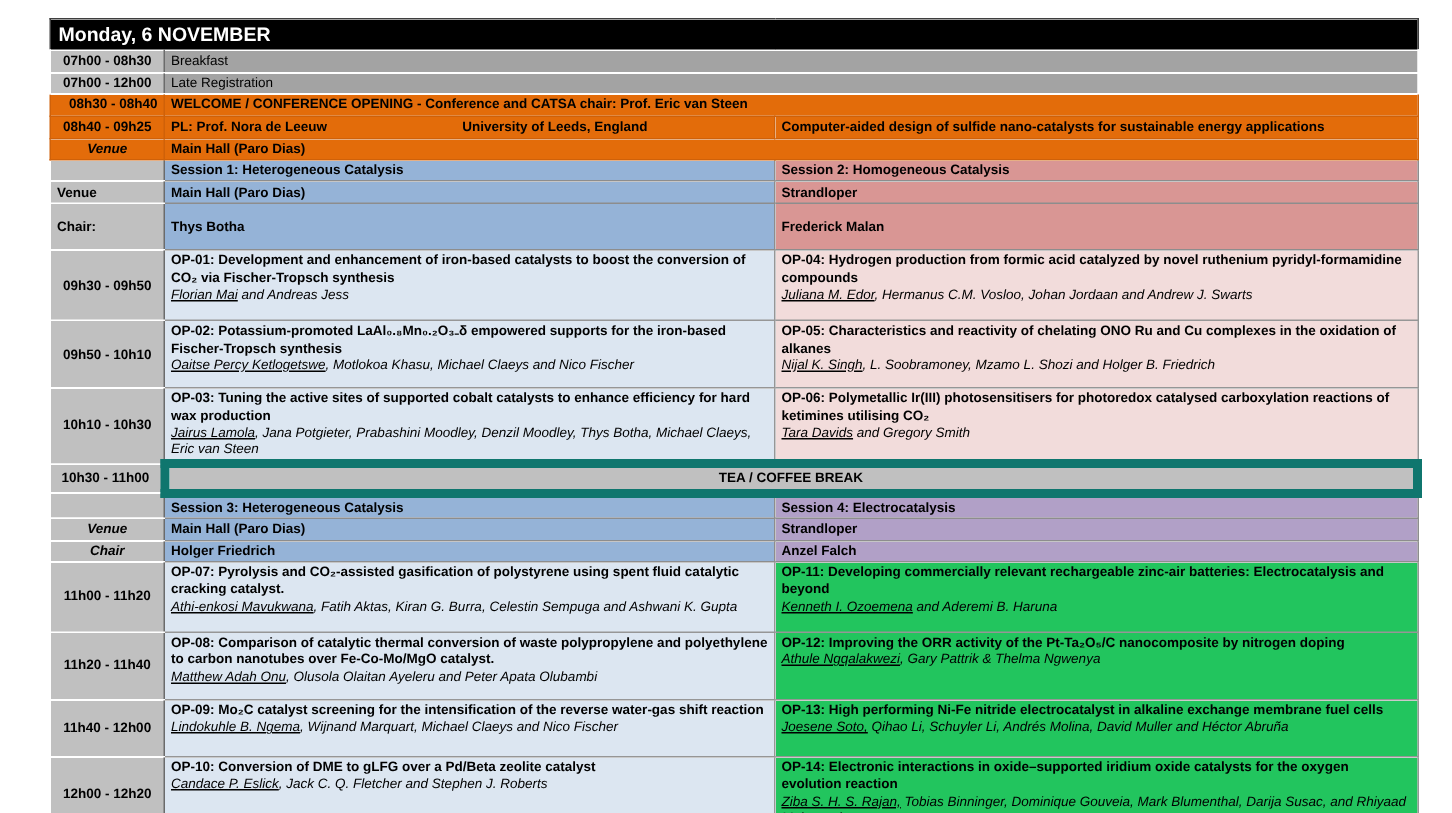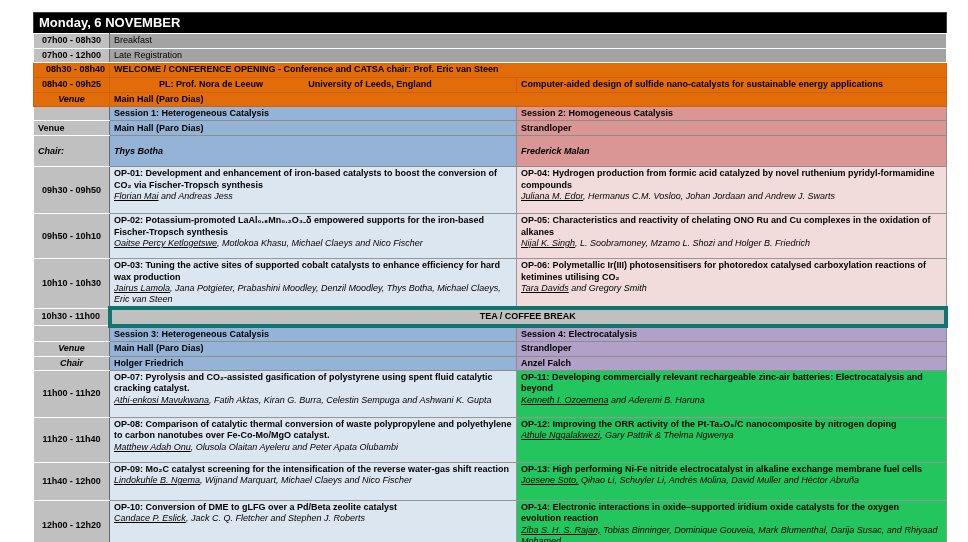--- a/index.html
+++ b/index.html
@@ -10,27 +10,27 @@
   col.c-left{width:407px;}
 
   
   tr.titlebar td{background:#000;color:#fff;font-weight:bold;font-size:13px;padding:2px 5px;}
 
   
   td.tg{background:#c0c0c0;border:1px solid #fff;border-right:1px solid #6b6b6b;font-weight:bold;text-align:center;vertical-align:middle;}
   td.tg.left{text-align:left;}
   td.tg.ital{font-style:italic;}
   td.grayrow{background:#a3a3a3;border:1px solid #fff;text-align:left;vertical-align:middle;}
-  td.graycenter{background:#c0c0c0;border:4px solid #0f766e;text-align:center;vertical-align:middle;font-weight:bold;}
+  td.graycenter{background:#c0c0c0;border:6px solid #0f766e;text-align:center;vertical-align:middle;font-weight:bold;}
 
   
   td.orange{background:#e36c0a;border:1px solid #cf6109;font-weight:bold;vertical-align:middle;}
   td.orange.center{text-align:center;font-style:italic;}
   .pl-cell{display:flex;}
-  .pl-speaker{flex:1;text-align:center;}
+  .pl-speaker{flex:1;}
   .pl-aff{flex:1.05;}
 
   
   td.blue-h{background:#95b3d7;border:1px solid #8d8d8d;font-weight:bold;vertical-align:middle;}
   td.rose-h{background:#d99694;border:1px solid #8d8d8d;font-weight:bold;vertical-align:middle;}
   td.purple-h{background:#b1a0c7;border:1px solid #8d8d8d;font-weight:bold;vertical-align:middle;}
   td.blue-l{background:#dce6f1;border:1px solid #969696;}
   td.rose-l{background:#f2dcdb;border:1px solid #969696;}
   td.purple-l{background:#22c55e;border:1px solid #969696;}
 
@@ -89,21 +89,21 @@
     <td class="blue-h">Session 1: Heterogeneous Catalysis</td>
     <td class="rose-h">Session 2: Homogeneous Catalysis</td>
   </tr>
 
   <tr style="height:15px;">
     <td class="tg left">Venue</td>
     <td class="blue-h">Main Hall (Paro Dias)</td>
     <td class="rose-h">Strandloper</td>
   </tr>
 
-  <tr style="height:31px;font-style:italic;">
+  <tr style="height:31px;">
     <td class="tg left">Chair:</td>
     <td class="blue-h">Thys Botha</td>
     <td class="rose-h">Frederick Malan</td>
   </tr>
 
   <tr style="height:47px;">
     <td class="tg">09h30 - 09h50</td>
     <td class="blue-l">
       <div class="op-title">OP-01: Development and enhancement of iron-based catalysts to boost the conversion of CO₂ via Fischer-Tropsch synthesis</div>
       <div class="authors"><span class="fa">Florian Mai</span><span> and Andreas Jess</span></div>

